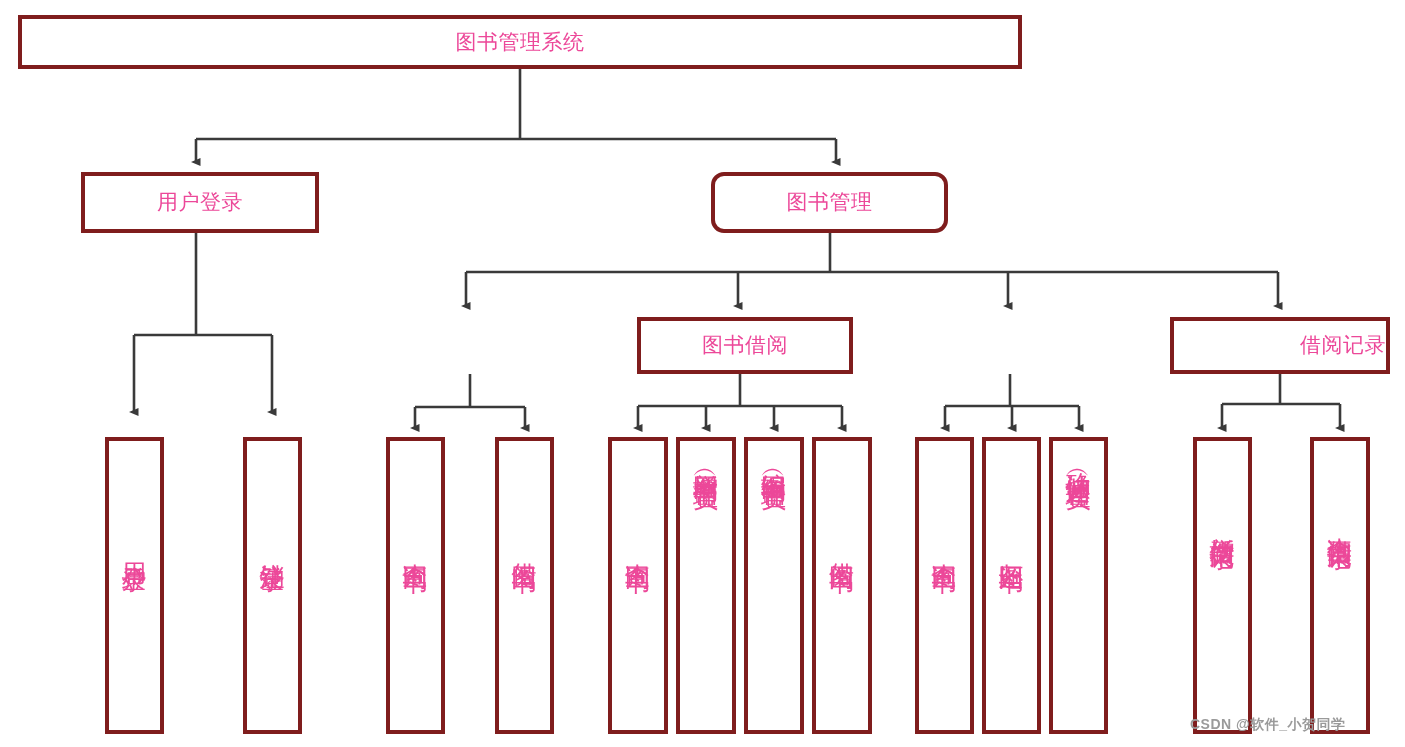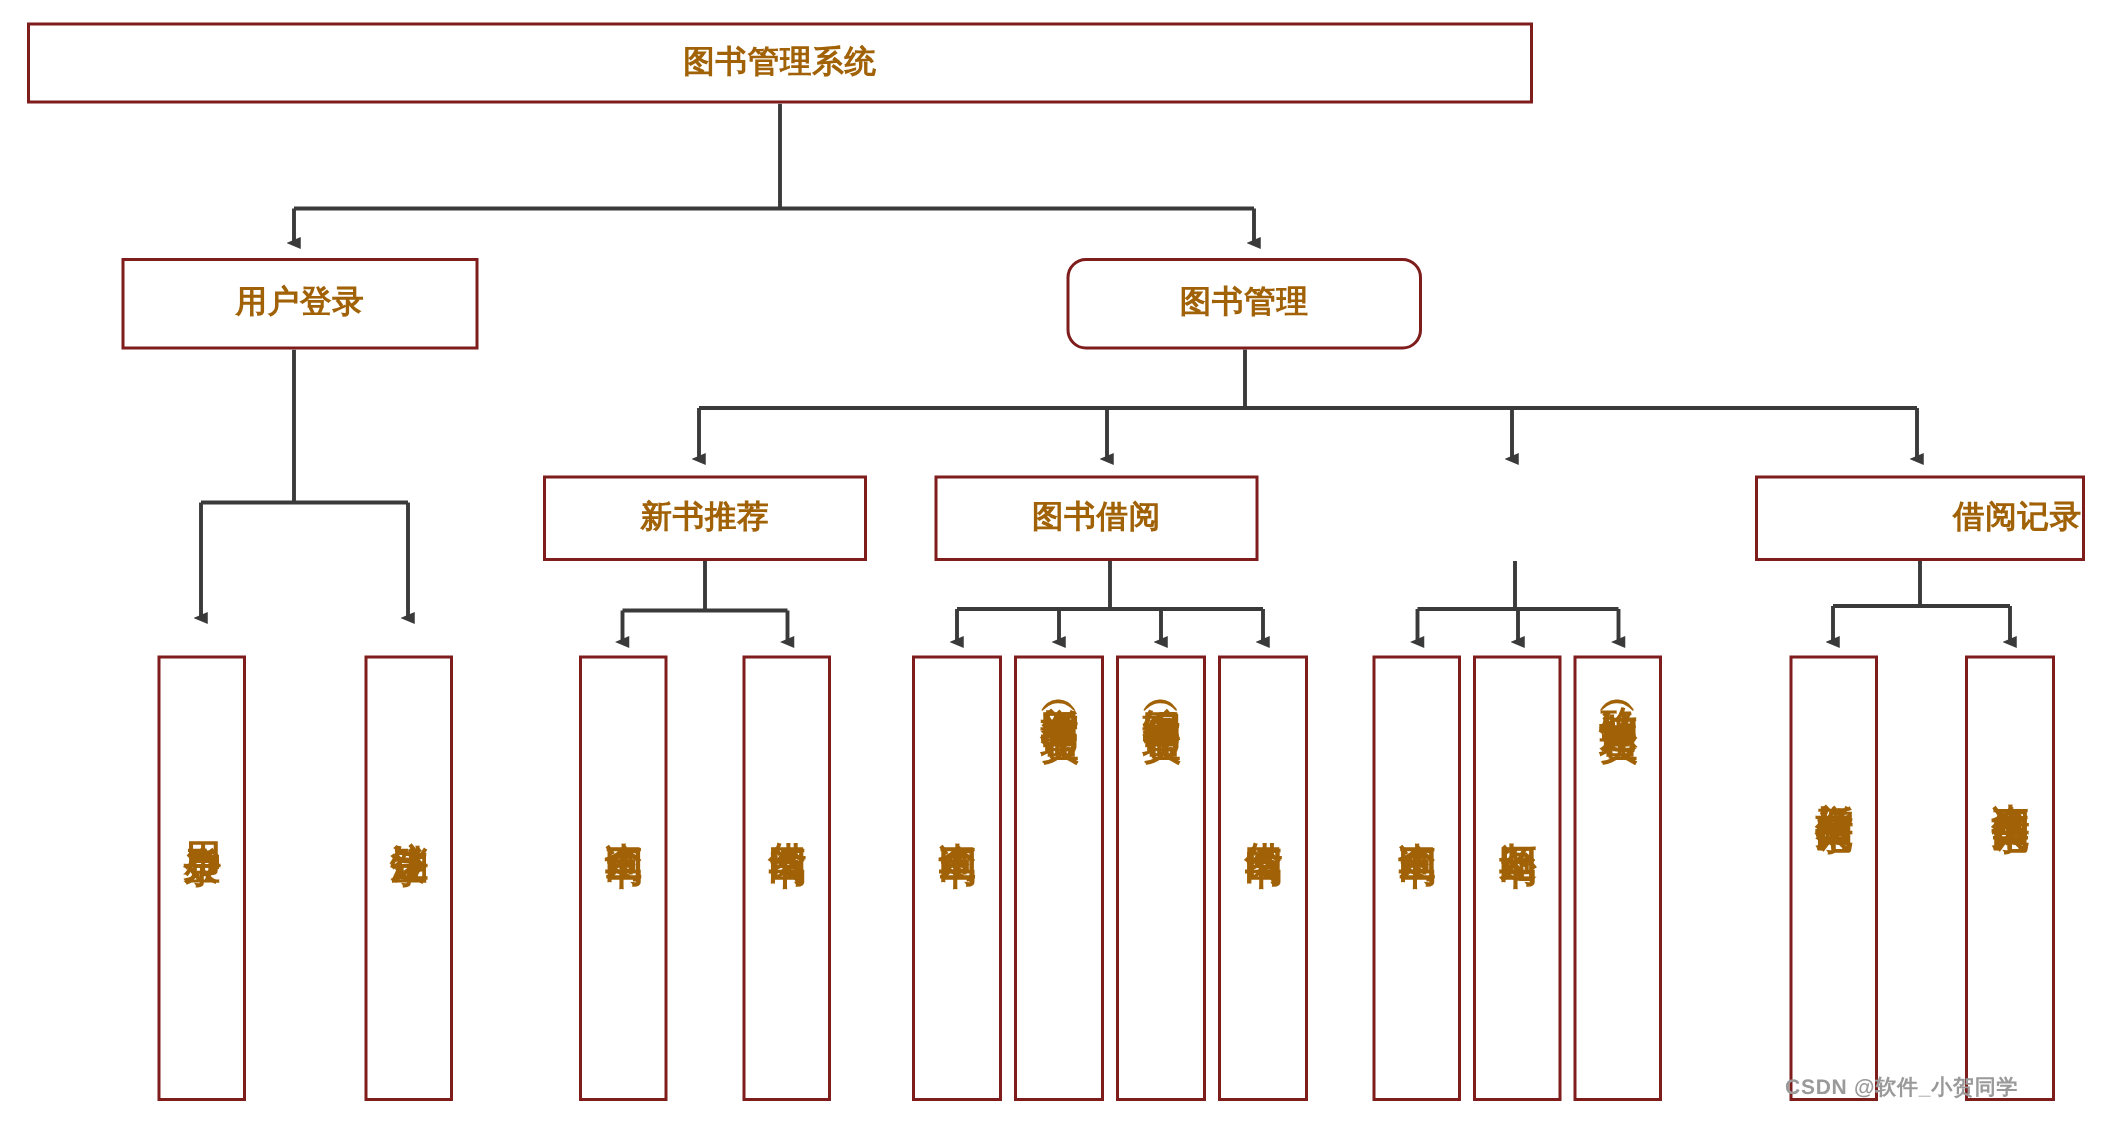--- a/index.html
+++ b/index.html
@@ -22,26 +22,25 @@
     left: 0;
     top: 0;
     width: 1405px;
     height: 747px;
     pointer-events: none;
   }
   .node {
     position: absolute;
     box-sizing: border-box;
     background: #ffffff;
-    border: 2px solid #7f1d1d;
+    border: 4px solid #7f1d1d;
     display: flex;
     align-items: center;
     justify-content: center;
-    color: #a16207;
-    font-weight: bold;
+    color: #ec4899;
   }
   .node .lbl {
     display: block;
     text-align: center;
     line-height: 1.05;
   }
   
   .node.horiz .lbl {
     font-size: 21px;
     letter-spacing: 0.5px;
@@ -139,24 +138,21 @@
     <span class="lbl">图书管理系统</span>
   </div>
 
   <div class="node horiz" style="left:81px; top:172px; width:238px; height:61px;">
     <span class="lbl">用户登录</span>
   </div>
   <div class="node horiz" style="left:711px; top:172px; width:237px; height:61px;border-radius:13px;">
     <span class="lbl">图书管理</span>
   </div>
 
-  <div class="node horiz" style="left:362px; top:317px; width:216px; height:57px;">
-    <span class="lbl">新书推荐</span>
-  </div>
-  <div class="node horiz" style="left:623px; top:317px; width:216px; height:57px;">
+  <div class="node horiz" style="left:637px; top:317px; width:216px; height:57px;">
     <span class="lbl">图书借阅</span>
   </div>
   <div class="node horiz" style="left:1170px; top:317px; width:220px; height:57px;justify-content:flex-end;">
     <span class="lbl">借阅记录</span>
   </div>
 
   <div class="node vert mid" style="left:105px; top:437px; width:59px; height:297px;">
     <span class="lbl">用户登录</span>
   </div>
   <div class="node vert mid" style="left:243px; top:437px; width:59px; height:297px;">

